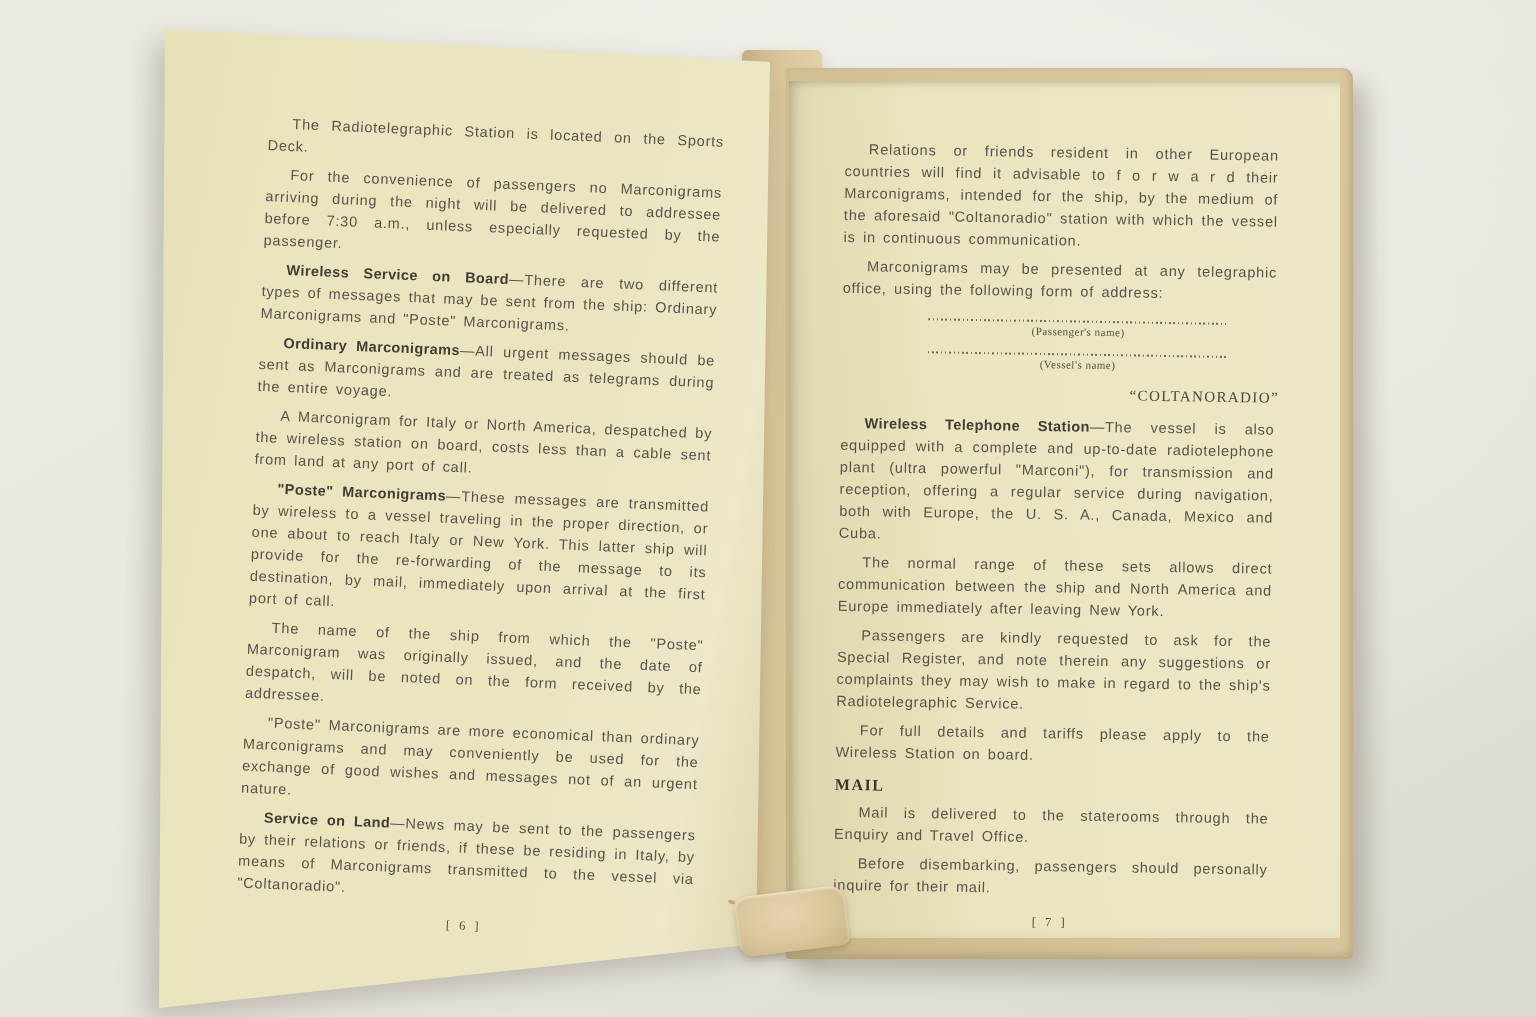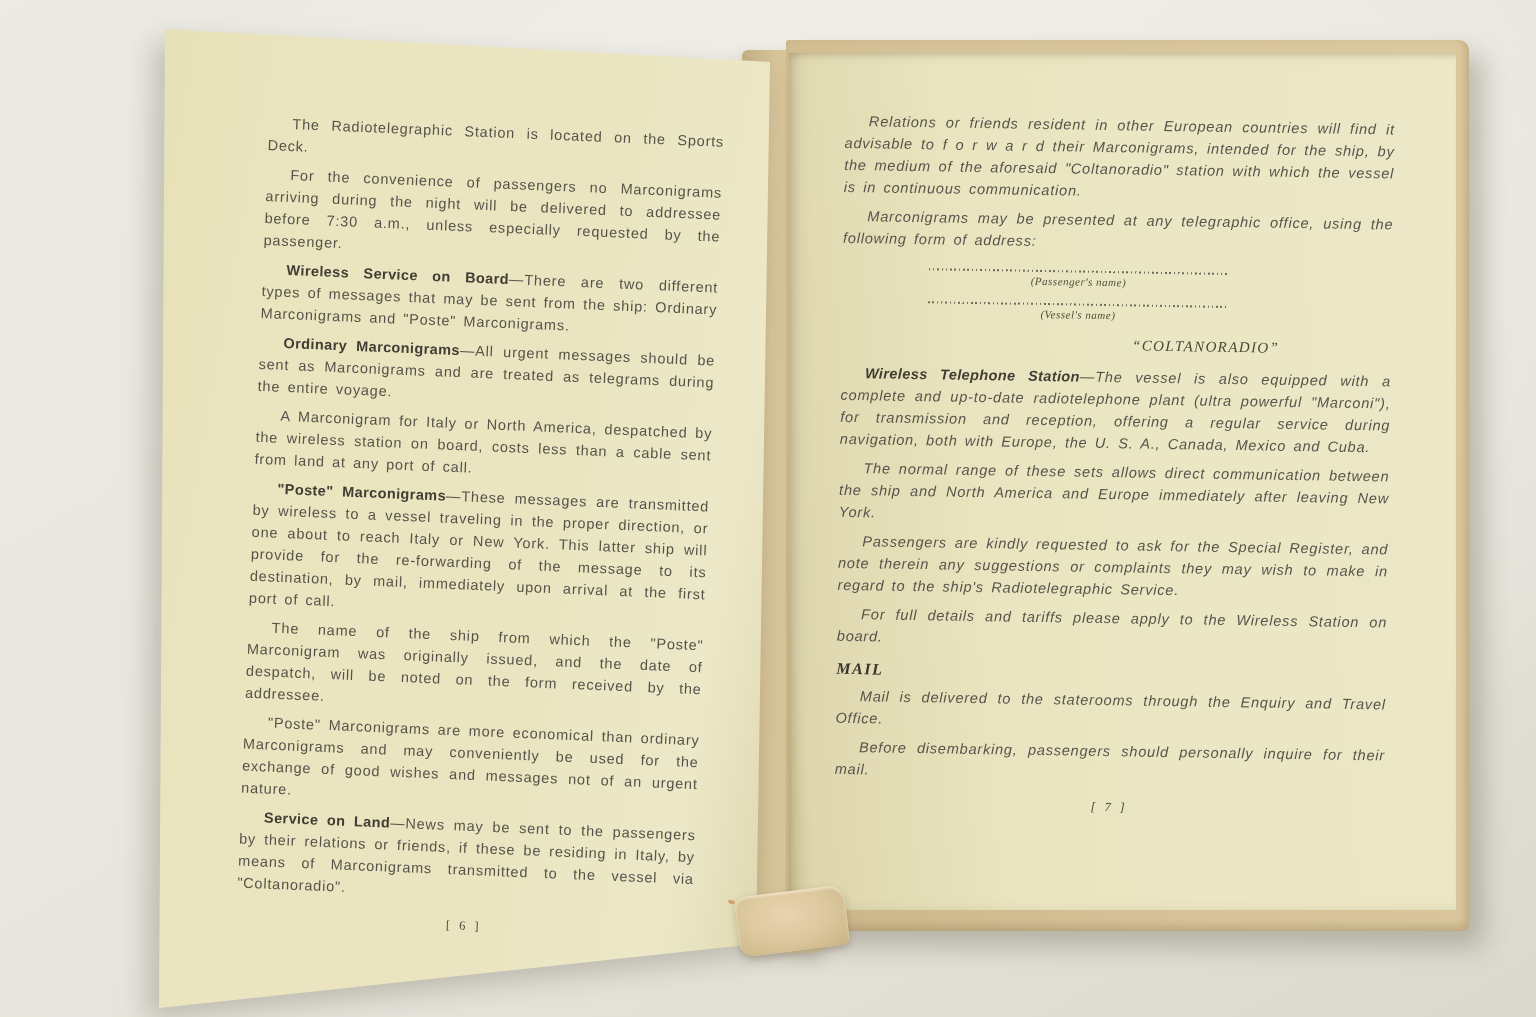--- a/index.html
+++ b/index.html
@@ -35,25 +35,24 @@
     clip-path:polygon(35px 3px, 640px 36px, 626px 918px, 29px 982px);
     background:linear-gradient(100deg,#e6e0b6 0%, #eae5bf 25%, var(--page-cream,#eae5c0) 62%, #ece8c8 84%, #ddd5ae 98%);
   }
   .left-text{
     position:absolute;left:0;top:0;width:648px;
     transform:rotate(2.35deg);transform-origin:40px 10px;
     padding:82px 50px 0 142px;box-sizing:border-box;
   }
   
   .cover{
-    position:absolute;left:786px;top:40px;width:683px;height:891px;
+    position:absolute;left:786px;top:68px;width:567px;height:891px;
     background:linear-gradient(255deg,#dcc9a0 0%, var(--cover-tan,#d7c399) 55%, #cbb689 100%);
     border-radius:3px 10px 5px 3px;
     box-shadow:14px 16px 26px rgba(95,88,70,.33), inset -3px -4px 8px rgba(130,108,72,.35);
-    font-style:italic;
   }
   .right-page{
     position:absolute;left:3px;top:13px;right:13px;bottom:21px;
     background:linear-gradient(265deg,#ece8c8 0%, var(--page-cream,#eae5c0) 68%, #ded6ad 96%, #d4ca9d 100%);
     box-shadow:inset 10px 0 18px -10px rgba(110,95,60,.55), inset 0 7px 9px -7px rgba(120,100,70,.4);
   }
   .right-text{
     padding:56px 60px 0 57px;
     transform:rotate(0.9deg);transform-origin:0 0;
   }

